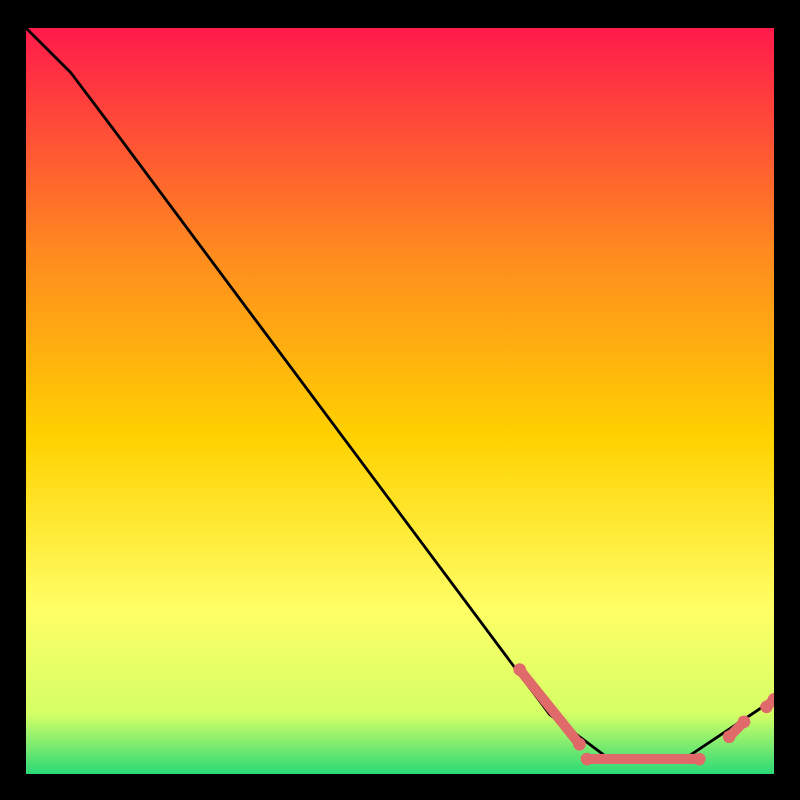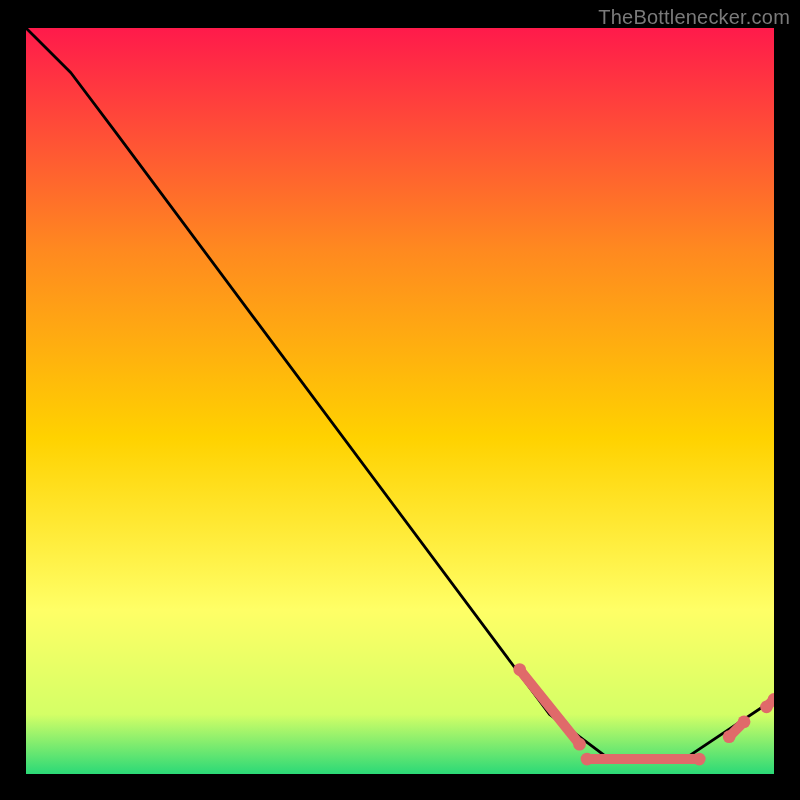--- a/index.html
+++ b/index.html
@@ -38,21 +38,20 @@
     display: block;
     width: 100%;
     height: 100%;
   }
 </style>
 </head>
 <body>
 
 <div class="stage">
 
-  <div class="attribution">TheBottlenecker.com</div>
 
   <div class="plot">
 
     <svg viewBox="0 0 100 100" preserveAspectRatio="none">
       <defs>
         <linearGradient id="bg-grad" x1="0" y1="0" x2="0" y2="1">
           <stop id="g0" offset="0%" stop-color="#ff1a4b"></stop>
           <stop id="g1" offset="30%" stop-color="#ff8a1f"></stop>
           <stop id="g2" offset="55%" stop-color="#ffd200"></stop>
           <stop id="g3" offset="78%" stop-color="#ffff66"></stop>

